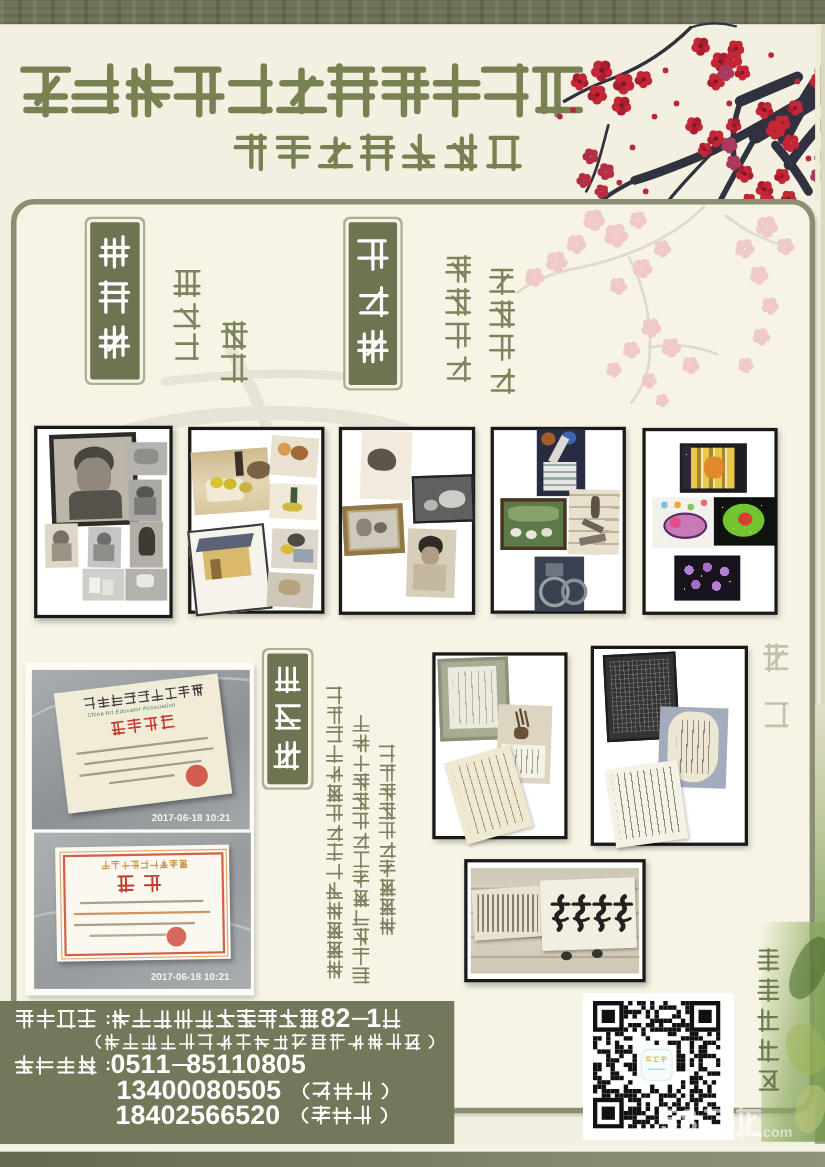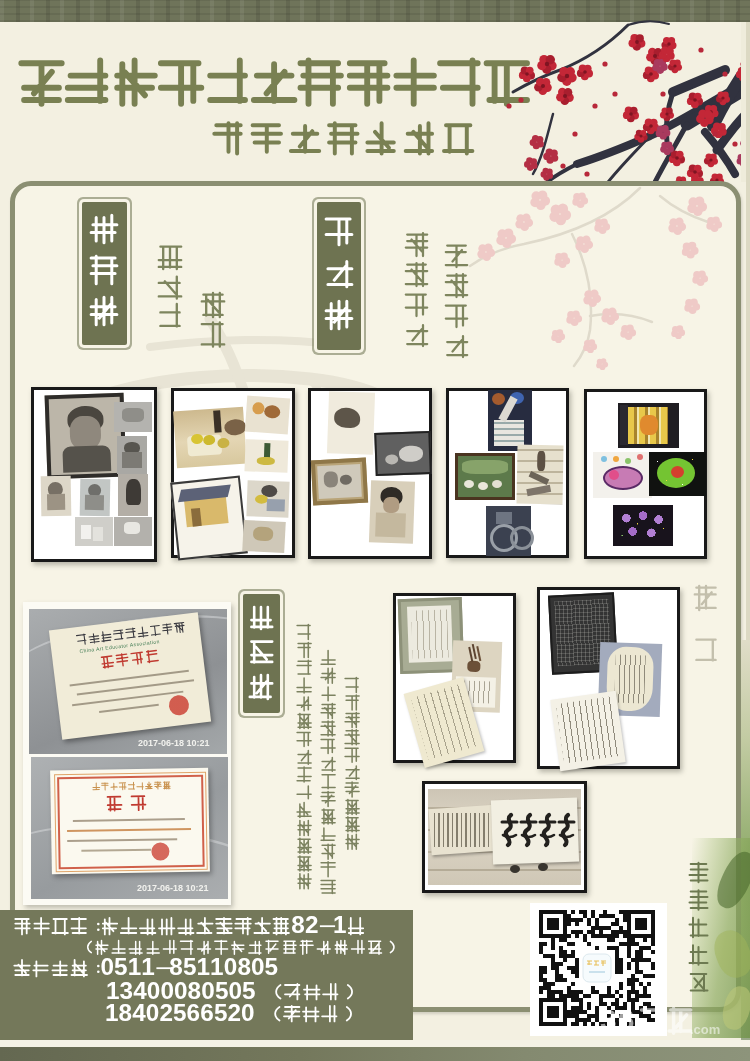--- a/index.html
+++ b/index.html
@@ -1016,17 +1016,17 @@
 <div style="position:absolute;left:741px;top:640px;width:9px;height:402px;background:linear-gradient(180deg,#e0ddc8,#c2cba2 25%,#8fab6b 55%,#a8bb82 80%,#9aa88a);"></div>
     <div style="position:absolute;left:692px;top:838px;width:58px;height:200px;background:linear-gradient(100deg,rgba(196,210,156,0) 0%,rgba(180,200,140,.45) 22%,rgba(140,170,95,.7) 55%,rgba(110,145,70,.8) 100%);"></div>
     <div style="position:absolute;left:722px;top:850px;width:28px;height:60px;background:rgba(70,100,40,.55);border-radius:45%;transform:rotate(25deg);"></div>
     <div style="position:absolute;left:716px;top:930px;width:34px;height:48px;background:rgba(160,180,90,.5);border-radius:45%;transform:rotate(-20deg);"></div>
     <div style="position:absolute;left:724px;top:986px;width:26px;height:44px;background:rgba(190,200,120,.55);border-radius:45%;transform:rotate(15deg);"></div>
 <svg style="position:absolute;left:688px;top:862px;overflow:visible" width="23" height="141">
       <path d="M2.7,2.1H18.3 M2.7,7.6H19.5 M1.5,13.0H18.3 M2.7,18.5H19.5 M10.5,0.8V20.2 M2.7,29.6H18.3 M2.7,35.1H19.5 M1.5,40.5H18.3 M2.7,46.0H19.5 M10.5,28.3V47.7 M1.5,62.6H18.3 M2.7,73.5H19.5 M5.0,55.8V75.2 M10.5,57.5V73.9 M2.7,90.1H18.3 M1.5,101.0H19.5 M5.0,83.3V101.4 M10.5,85.0V102.7 M2.7,112.1H18.3 M2.7,128.5H19.5 M16.0,112.5V128.9 M6.3,116.3L15.1,126.4 M15.1,115.9L7.1,125.5" stroke="#6d7a51" stroke-width="2.00" fill="none" stroke-linecap="round"></path>
     </svg>
 <div style="position:absolute;left:0;top:1040px;width:750px;height:7px;background:#f4f2e6;"></div>
     <div style="position:absolute;left:0;top:1047px;width:750px;height:14px;background:linear-gradient(90deg,#646851,#74785c 40%,#848a70 70%,#8d947b);"></div>
-<div style="position:absolute;left:600px;top:1003px;color:rgba(255,255,255,.6);font:bold 30px 'Liberation Sans',sans-serif;letter-spacing:1px;">36</div>
+<div style="position:absolute;left:600px;top:1003px;color:rgba(255,255,255,.6);font:bold 30px 'Liberation Sans',sans-serif;letter-spacing:1px;">58</div>
     <svg style="position:absolute;left:638px;top:1004px;overflow:visible" width="62" height="37">
       <path d="M3.5,5.9H25.1 M3.5,20.0H23.5 M20.5,4.3V27.5 M32.7,5.9H52.7 M31.1,27.0H52.7 M35.6,4.3V29.2 M42.7,6.5V27.5 M48.6,10.8L38.3,23.2" stroke="rgba(255,255,255,.6)" stroke-width="3.51" fill="none" stroke-linecap="round"></path>
     </svg>
     <div style="position:absolute;left:690px;top:1022px;color:rgba(255,255,255,.55);font:bold 13px 'Liberation Sans',sans-serif;">.com</div>
 </div>
 </body></html>

